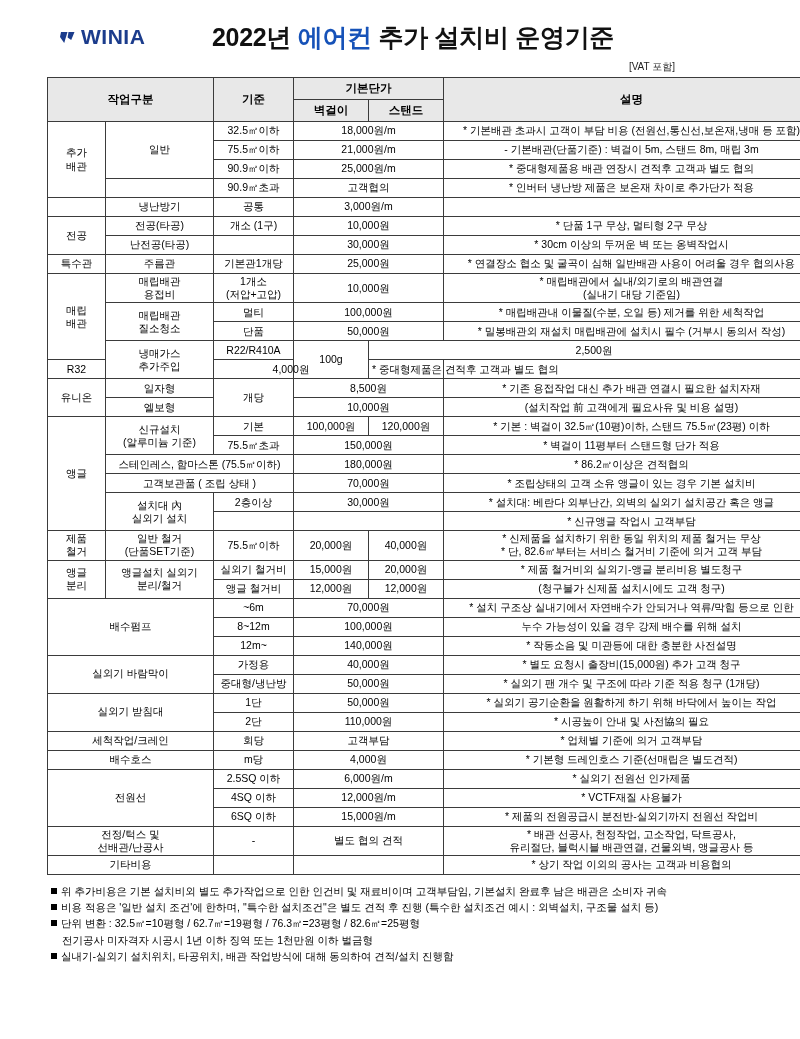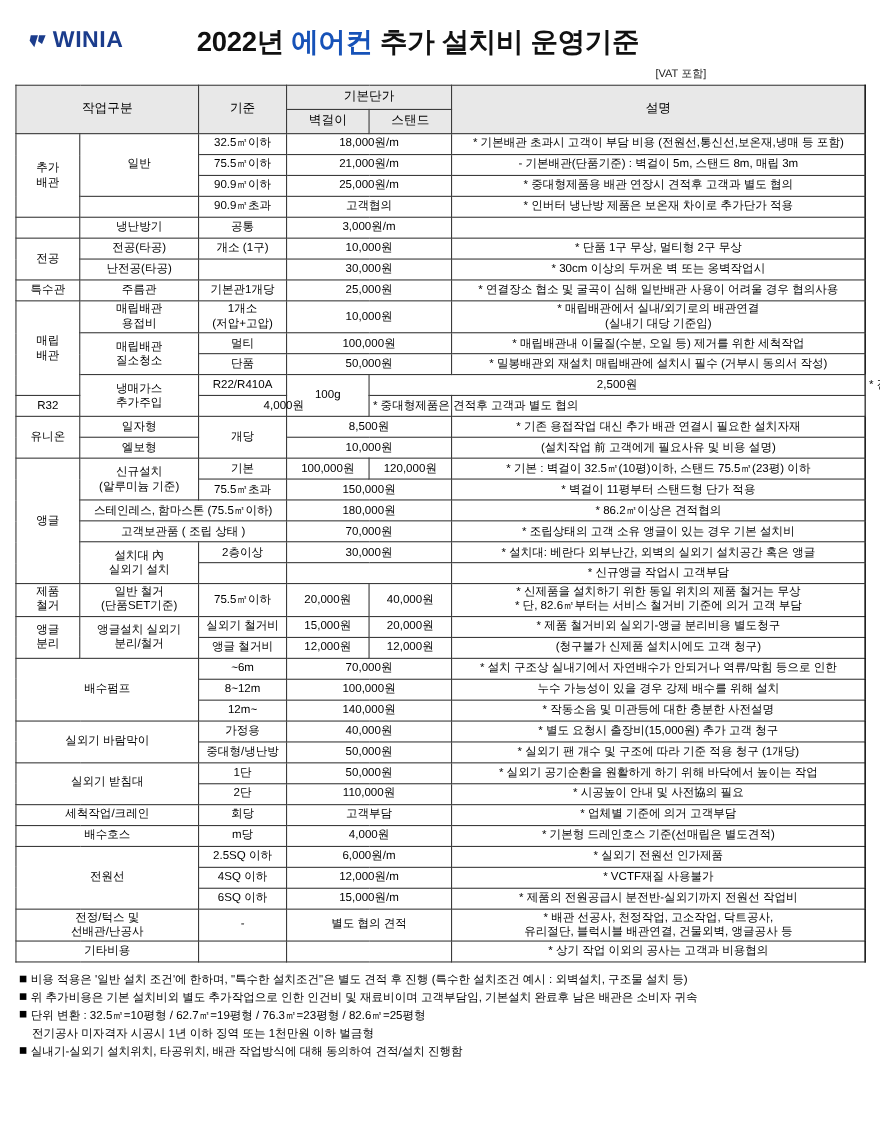--- a/index.html
+++ b/index.html
@@ -10,20 +10,21 @@
   body {
     width: 800px;
     min-height: 1039px;
     font-family: "Liberation Sans", "DejaVu Sans", sans-serif;
     font-size: 11px;
     color: #000;
   }
   .page {
     width: 660px;
     padding: 14px 14px 8px 14px;
+    margin-left: 33px;
   }
   
   .header {
     display: flex;
     align-items: center;
     justify-content: flex-start;
     height: 46px;
     margin-bottom: 2px;
   }
   .logo {
@@ -78,21 +79,21 @@
     border: 1px solid #3b3b3b;
     padding: 1px 3px;
     font-size: 10.5px;
     line-height: 1.25;
     vertical-align: middle;
     text-align: center;
     height: 19px;
   }
   table.main thead th {
     background: #e8e8e8;
-    font-weight: normal;
+    font-weight: bold;
     font-size: 11.5px;
     height: 22px;
   }
   td.desc, th.desc {
     text-align: left;
     padding-left: 8px;
     font-size: 10.5px;
     line-height: 1.45;
   }
   td.desc div { white-space: nowrap; }
@@ -460,20 +461,20 @@
           <td class="sub"></td>
           <td class="num" colspan="2"></td>
           <td class="desc">
             <div>* 상기 작업 이외의 공사는 고객과 비용협의</div>
           </td>
         </tr>
       </tbody>
   </table>
 
   <div class="notes">
+      <div class="line"><span class="sq"></span>위 추가비용은 기본 설치비외 별도 추가작업으로 인한 인건비 및 재료비이며 고객부담임, 기본설치 완료후 남은 배관은 소비자 귀속</div>
       <div class="line"><span class="sq"></span>비용 적용은 '일반 설치 조건'에 한하며, "특수한 설치조건"은 별도 견적 후 진행 (특수한 설치조건 예시 : 외벽설치, 구조물 설치 등)</div>
-      <div class="line"><span class="sq"></span>위 추가비용은 기본 설치비외 별도 추가작업으로 인한 인건비 및 재료비이며 고객부담임, 기본설치 완료후 남은 배관은 소비자 귀속</div>
       <div class="line"><span class="sq"></span>단위 변환 : 32.5㎡=10평형 / 62.7㎡=19평형 / 76.3㎡=23평형 / 82.6㎡=25평형</div>
       <div class="line indent">전기공사 미자격자 시공시 1년 이하 징역 또는 1천만원 이하 벌금형</div>
       <div class="line"><span class="sq"></span>실내기-실외기 설치위치, 타공위치, 배관 작업방식에 대해 동의하여 견적/설치 진행함</div>
     </div>
 
 </div>
 
 </body></html>

